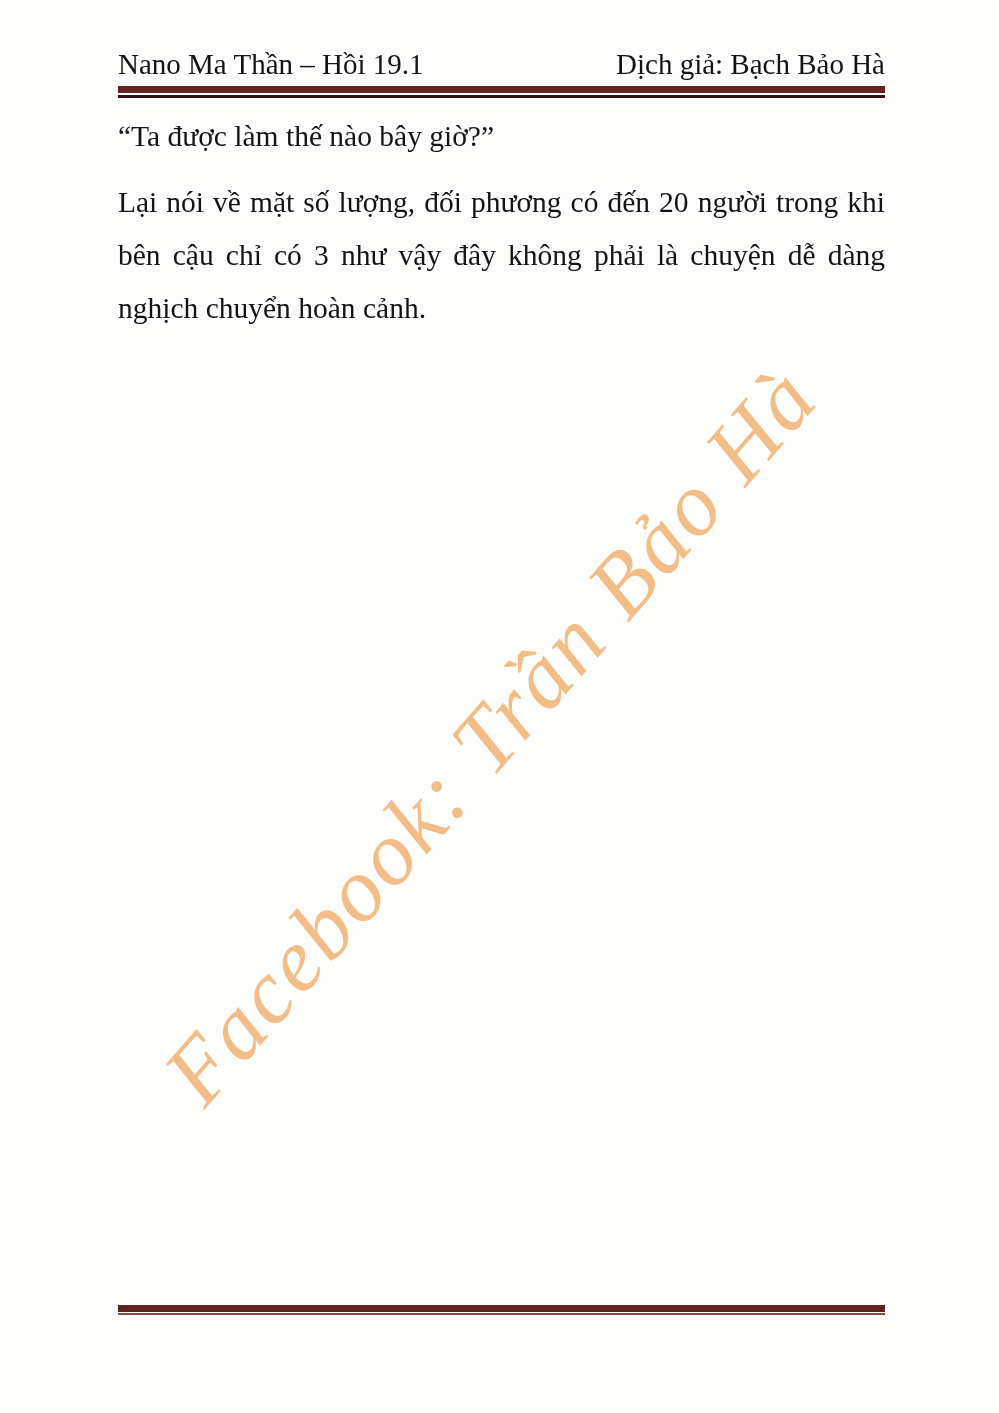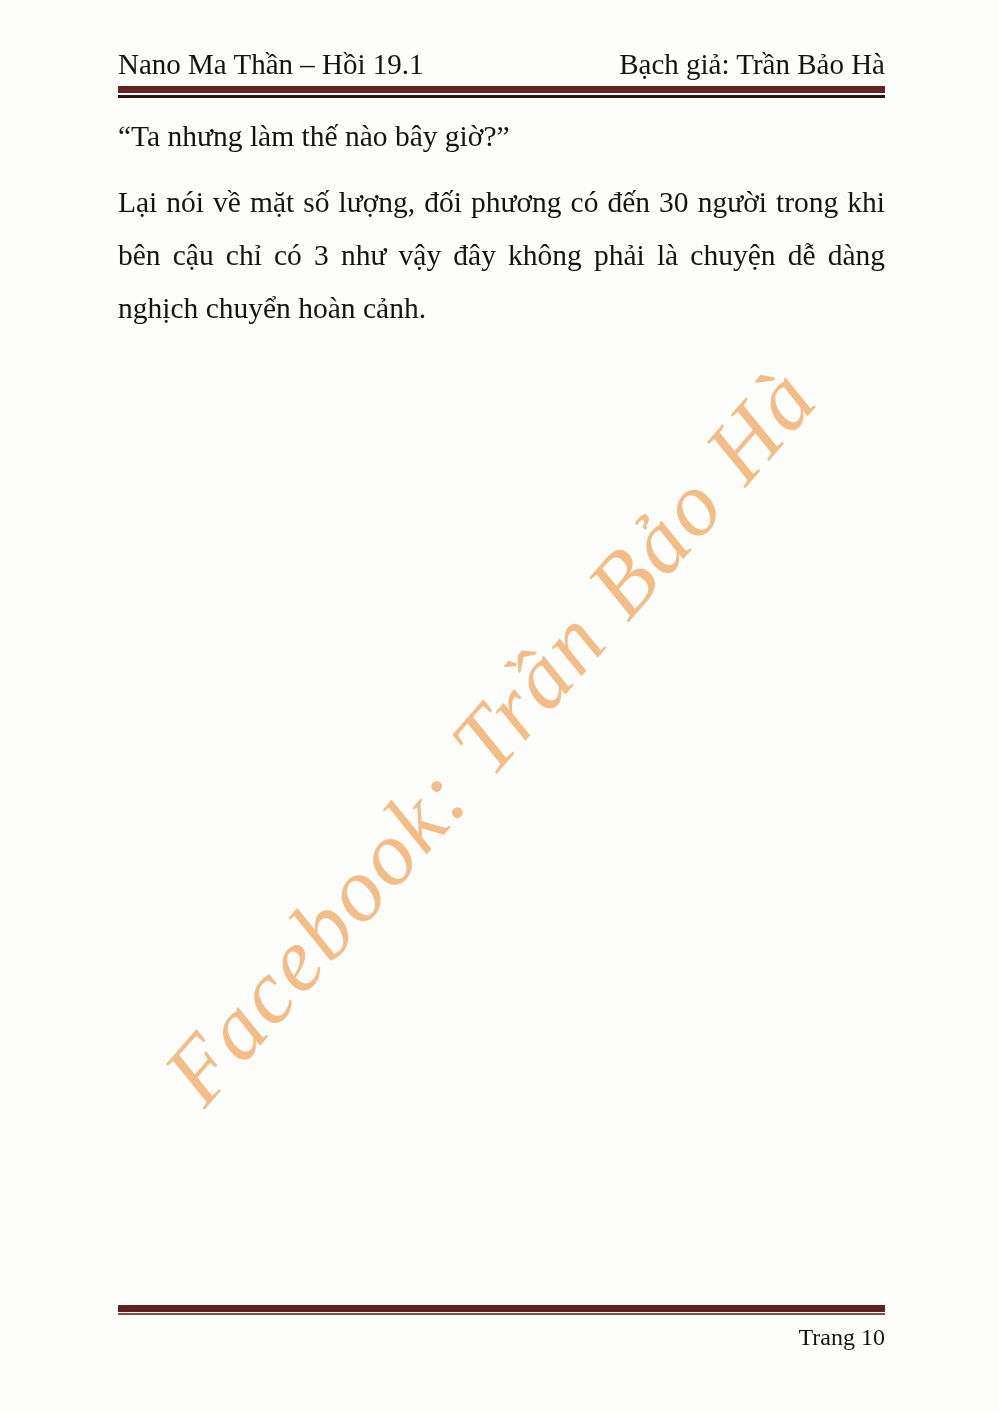--- a/index.html
+++ b/index.html
@@ -85,36 +85,35 @@
 </head>
 <body>
 
 <div class="page">
 
   <div class="watermark">Facebook: Trần Bảo Hà</div>
 
   <div class="header">
     <div class="header-row">
       <span>Nano Ma Thần – Hồi 19.1</span>
-      <span>Bạch giả: Trần Bảo Hà</span>
+      <span>Dịch giả: Bạch Bảo Hà</span>
     </div>
     <div class="rule">
       <div class="thick"></div>
       <div class="gap"></div>
       <div class="thin"></div>
     </div>
   </div>
 
   <div class="content">
-    <p>“Ta nhưng làm thế nào bây giờ?”</p>
-    <p>Lại nói về mặt số lượng, đối phương có đến 30 người trong khi bên cậu chỉ có 3 như vậy đây không phải là chuyện dễ dàng nghịch chuyển hoàn cảnh.</p>
+    <p>“Ta được làm thế nào bây giờ?”</p>
+    <p>Lại nói về mặt số lượng, đối phương có đến 20 người trong khi bên cậu chỉ có 3 như vậy đây không phải là chuyện dễ dàng nghịch chuyển hoàn cảnh.</p>
   </div>
 
   <div class="footer">
     <div class="rule footer-rule">
       <div class="thick"></div>
       <div class="gap"></div>
       <div class="thin"></div>
     </div>
-    <div class="page-number">Trang 10</div>
   </div>
 
 </div>
 
 </body></html>

